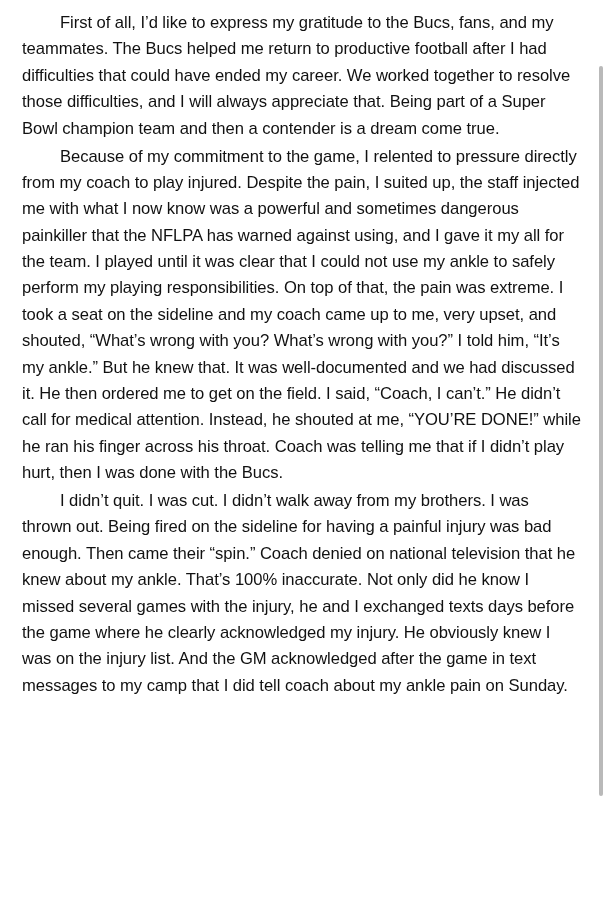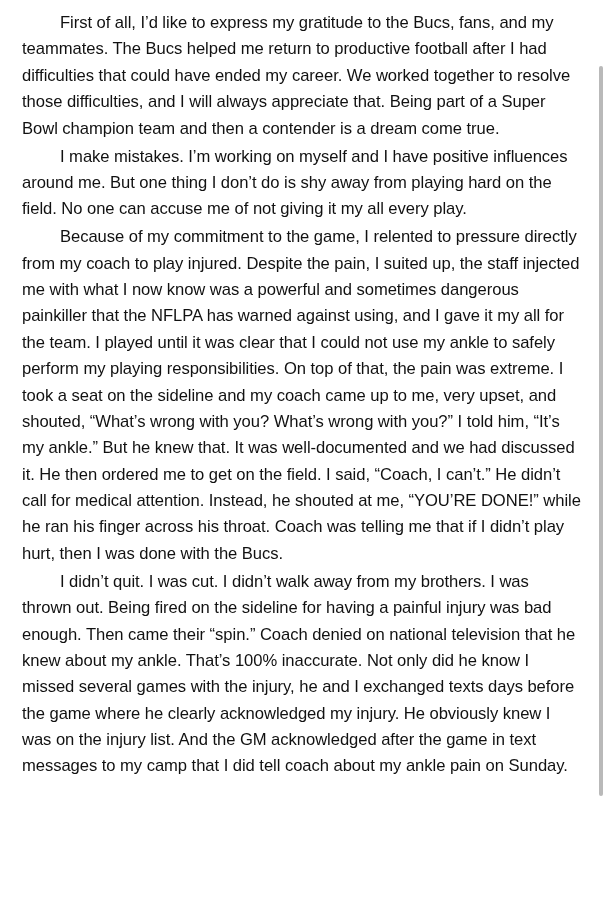--- a/index.html
+++ b/index.html
@@ -51,21 +51,20 @@
     background: #b9b9b9;
   }
 </style>
 </head>
 <body>
 
 <div id="statement-page">
 
   <div class="doc-body">
     <p class="doc-paragraph">First of all, I’d like to express my gratitude to the Bucs, fans, and my teammates. The Bucs helped me return to productive football after I had difficulties that could have ended my career. We worked together to resolve those difficulties, and I will always appreciate that. Being part of a Super Bowl champion team and then a contender is a dream come true.</p>
-    <p class="doc-paragraph">I make mistakes. I’m working on myself and I have positive influences around me. But one thing I don’t do is shy away from playing hard on the field. No one can accuse me of not giving it my all every play.</p>
     <p class="doc-paragraph">Because of my commitment to the game, I relented to pressure directly from my coach to play injured. Despite the pain, I suited up, the staff injected me with what I now know was a powerful and sometimes dangerous painkiller that the NFLPA has warned against using, and I gave it my all for the team. I played until it was clear that I could not use my ankle to safely perform my playing responsibilities. On top of that, the pain was extreme. I took a seat on the sideline and my coach came up to me, very upset, and shouted, “What’s wrong with you? What’s wrong with you?” I told him, “It’s my ankle.” But he knew that. It was well-documented and we had discussed it. He then ordered me to get on the field.  I said, “Coach, I can’t.” He didn’t call for medical attention. Instead, he shouted at me, “YOU’RE DONE!” while he ran his finger across his throat. Coach was telling me that if I didn’t play hurt, then I was done with the Bucs.</p>
     <p class="doc-paragraph">I didn’t quit. I was cut. I didn’t walk away from my brothers. I was thrown out. Being fired on the sideline for having a painful injury was bad enough. Then came their “spin.”  Coach denied on national television that he knew about my ankle. That’s 100% inaccurate. Not only did he know I missed several games with the injury, he and I exchanged texts days before the game where he clearly acknowledged my injury.  He obviously knew I was on the injury list. And the GM acknowledged after the game in text messages to my camp that I did tell coach about my ankle pain on Sunday.</p>
   </div>
 
   <div class="scrollbar-track">
     <div class="scrollbar-thumb"></div>
   </div>
 
 </div>
 

